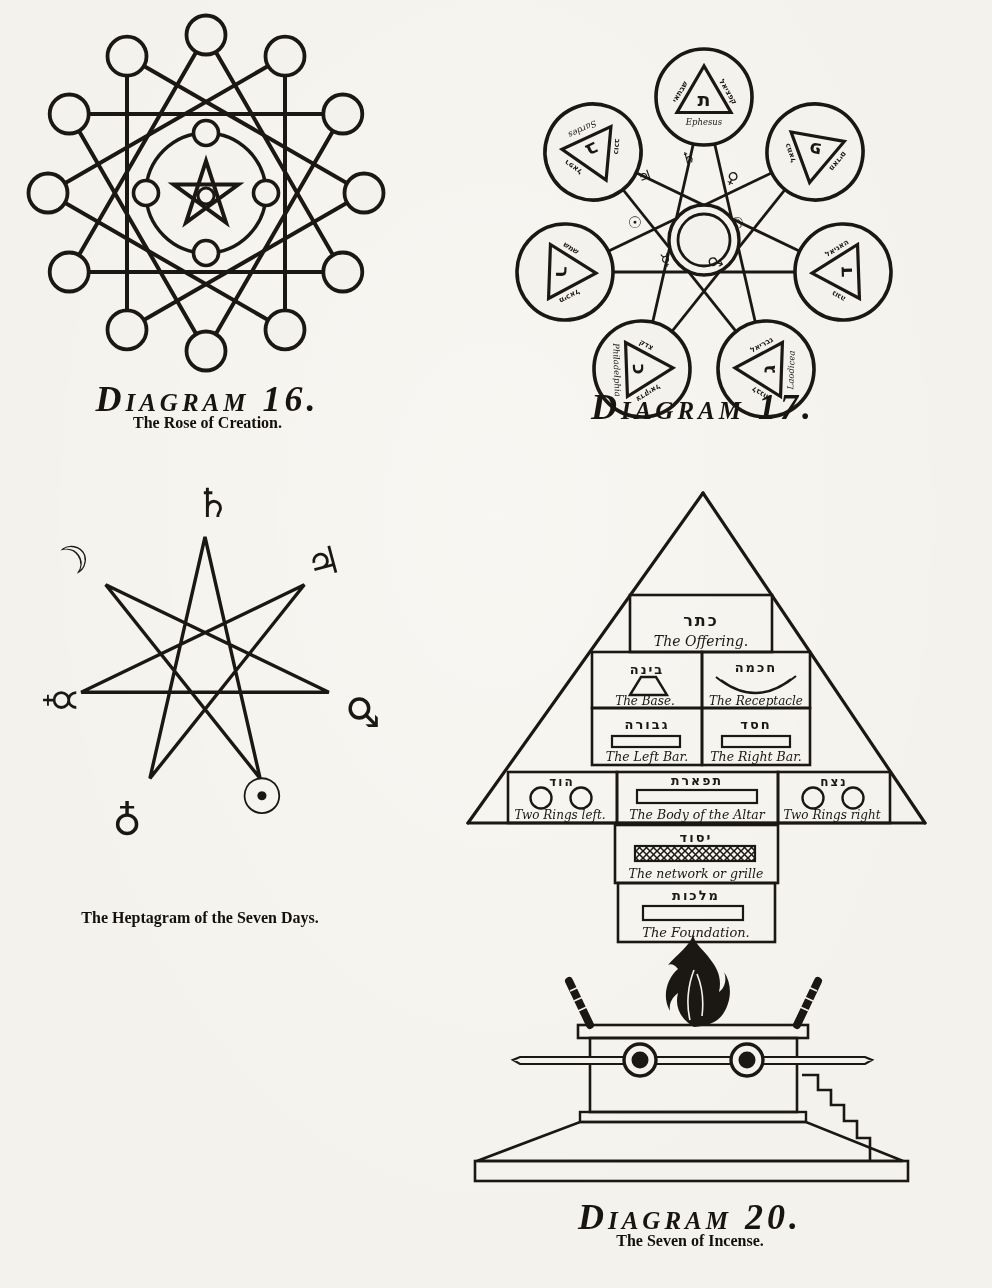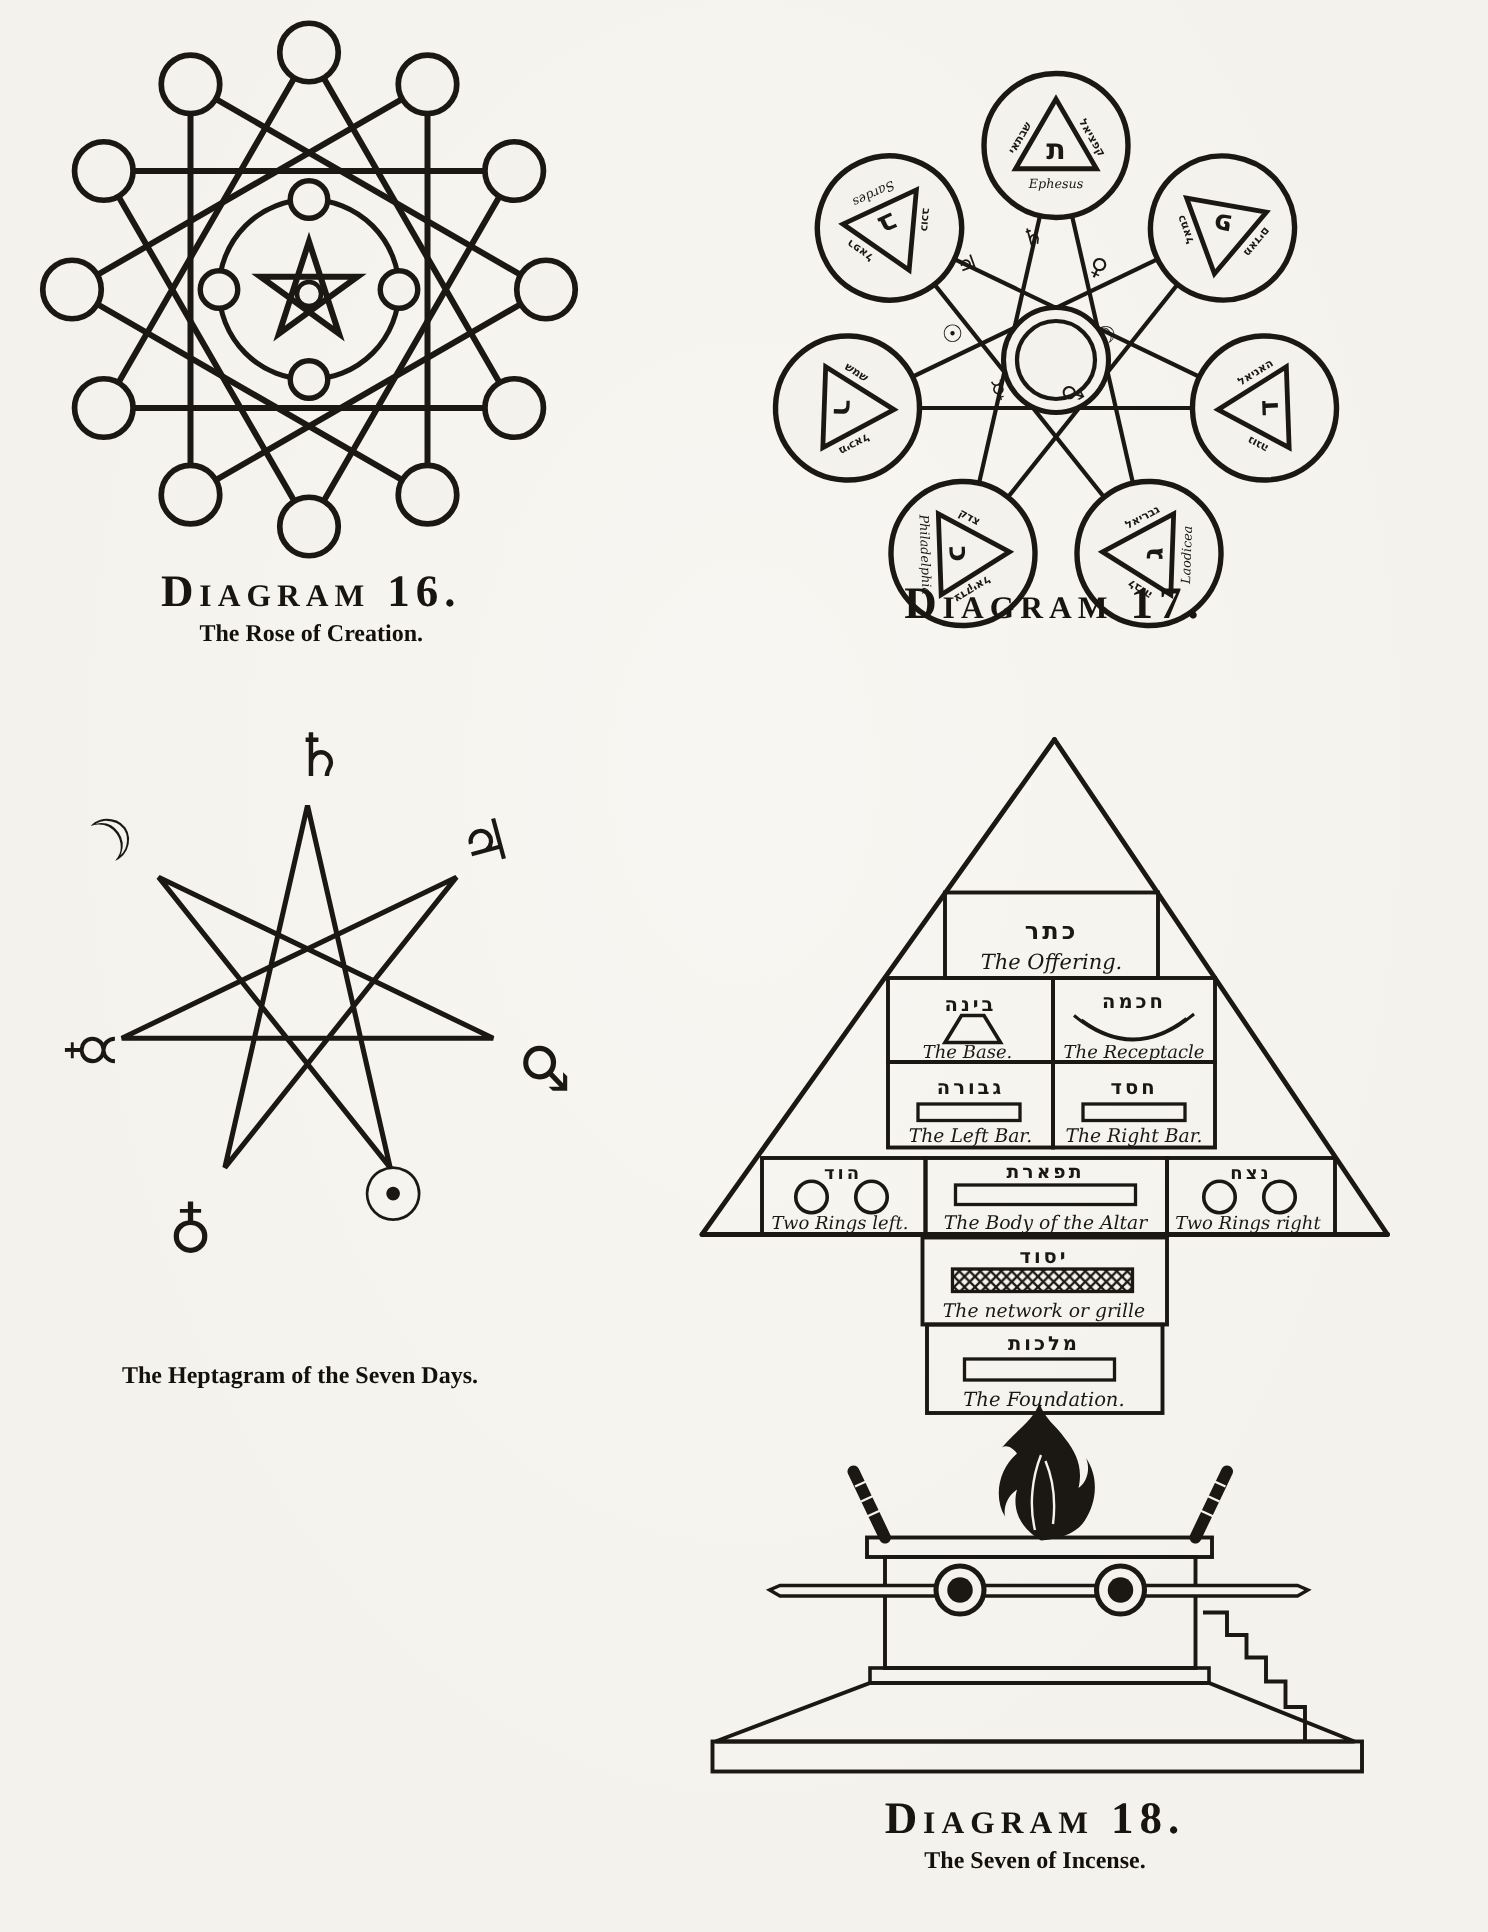--- a/index.html
+++ b/index.html
@@ -15,22 +15,23 @@
   }
   .abs{position:absolute;}
   svg{display:block;overflow:visible;}
   svg text{text-anchor:middle;fill:#1b1813;}
   .ink{stroke:#1b1813;fill:none;}
   .dcap{
     position:absolute;text-align:center;
     font-family:"Liberation Serif", serif;
     font-variant:small-caps;
     letter-spacing:4px;
-    font-size:30px;font-weight:600;
+    font-size:36px;font-weight:600;
     color:#181510;
+    font-style:italic;
   }
   .dtitle{
     position:absolute;text-align:center;
     font-family:"Liberation Serif", serif;
     font-weight:bold;font-size:16px;
     color:#14110d;
   }
   .heb{font-family:"DejaVu Sans", sans-serif;font-weight:bold;letter-spacing:2px;}
   .hand{font-family:"DejaVu Serif", serif;font-style:italic;}
   .scribble{font-family:"DejaVu Sans", sans-serif;font-weight:bold;}
@@ -315,16 +316,16 @@
       <circle cx="200" cy="580" r="8.5" fill="#1b1813"></circle>
       <circle cx="307" cy="580" r="16" fill="#f4f2ec" stroke="#1b1813" stroke-width="3.4"></circle>
       <circle cx="307" cy="580" r="8.5" fill="#1b1813"></circle>
 
       <polygon points="140,642 366,642 463,681 37,681" class="ink" stroke-width="2.6"></polygon>
       <rect x="35" y="681" width="433" height="20" class="ink" stroke-width="2.6"></rect>
 
       <path d="M362,595 L378,595 L378,610 L391,610 L391,625 L404,625 L404,641 L417,641 L417,658 L430,658 L430,681" class="ink" stroke-width="2.6"></path>
     </g>
   </svg>
-  <div class="dcap" style="left:480px;top:1196px;width:420px">Diagram 18.</div>
+  <div class="dcap" style="left:480px;top:1196px;width:420px">Diagram 20.</div>
   <div class="dtitle" style="left:480px;top:1232px;width:420px">The Seven of Incense.</div>
 
 </div>
 
 </body></html>

